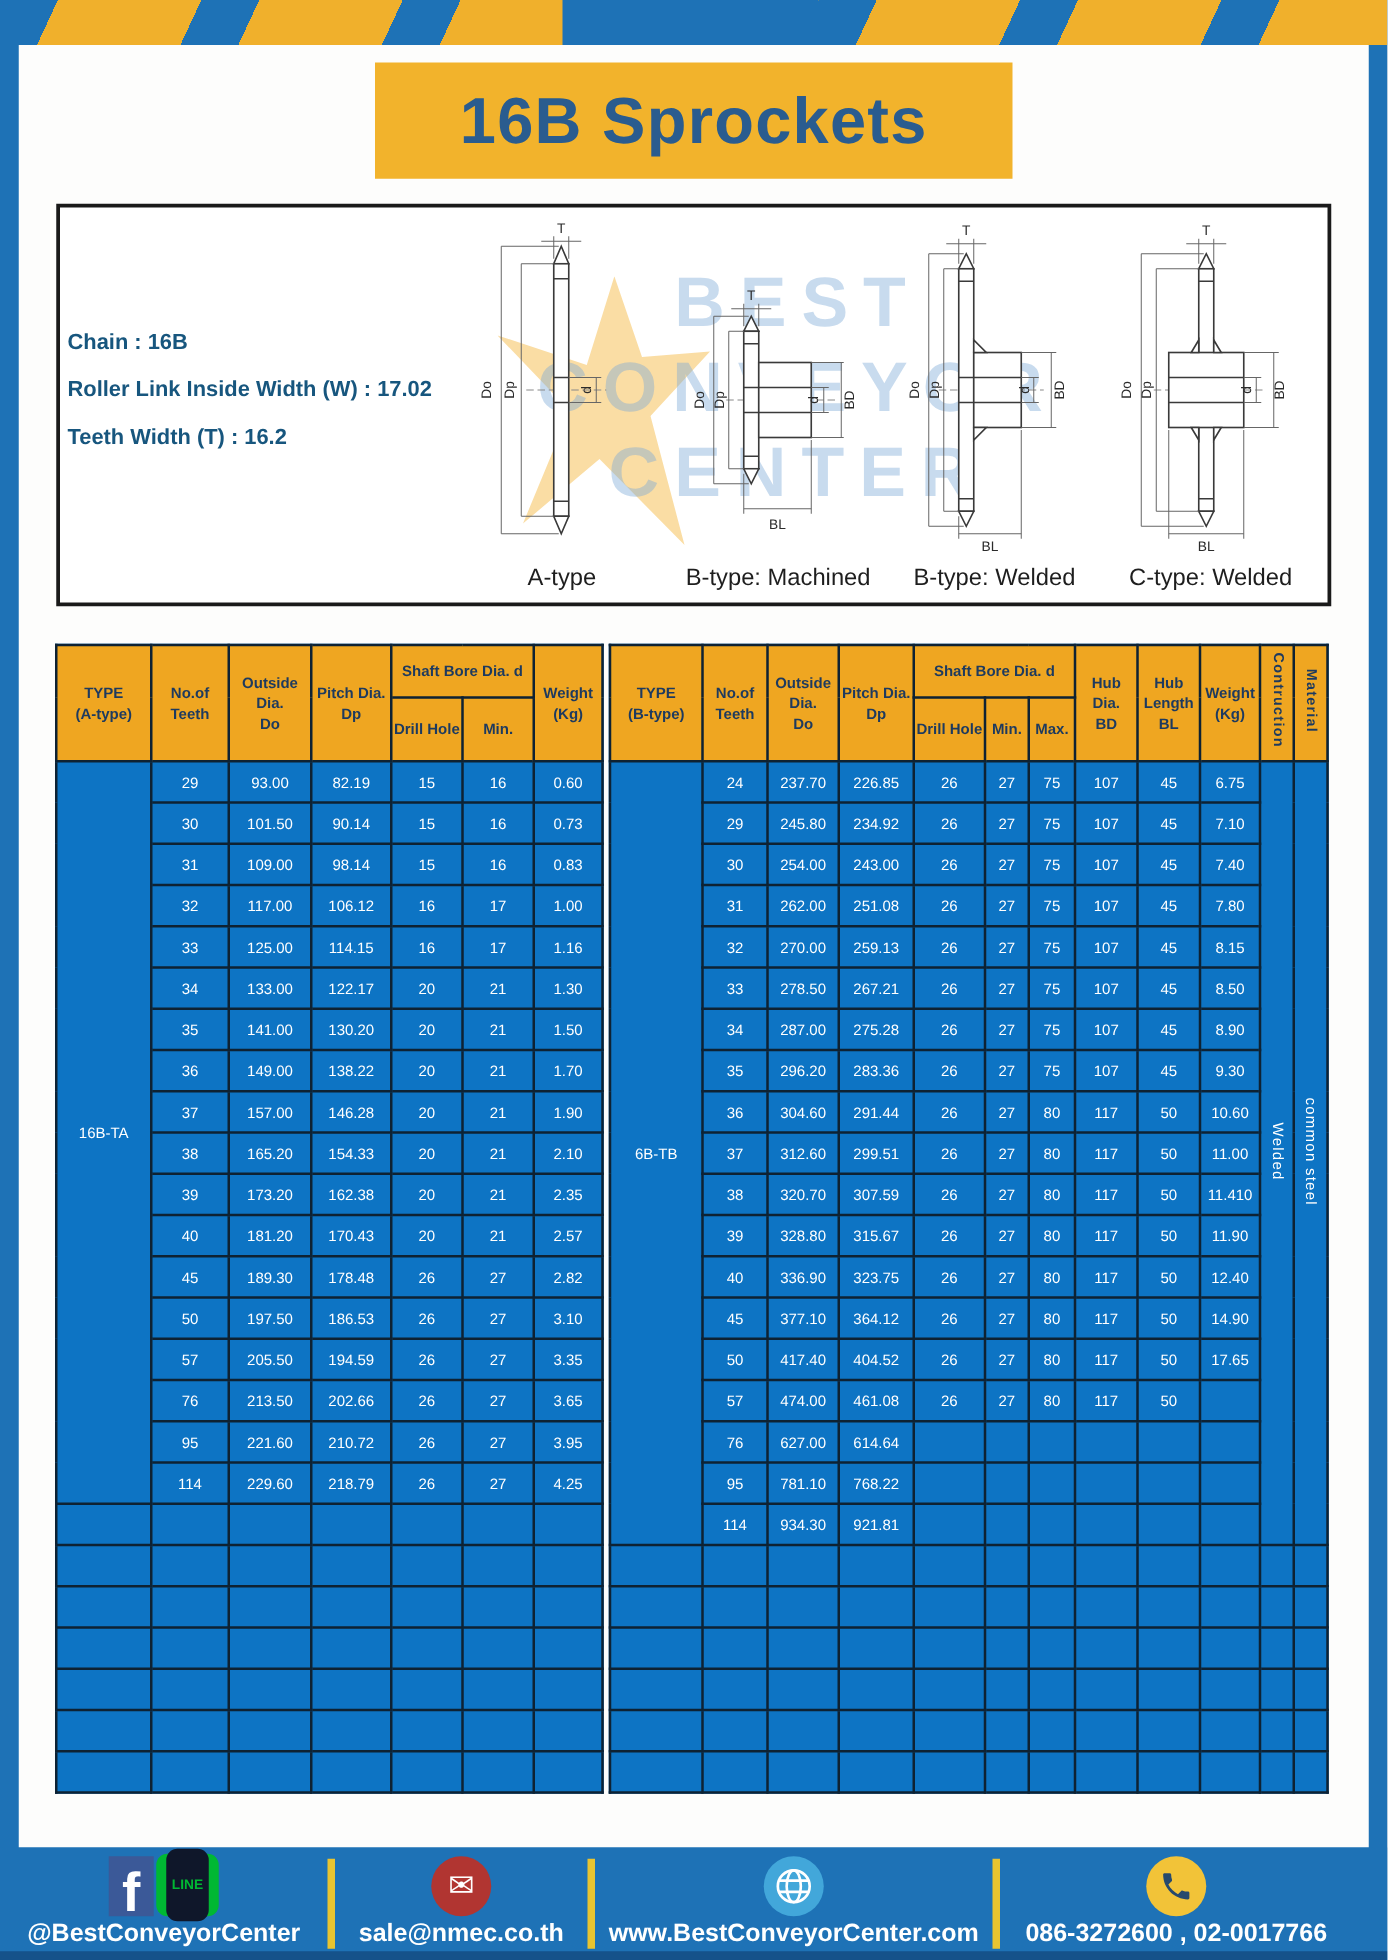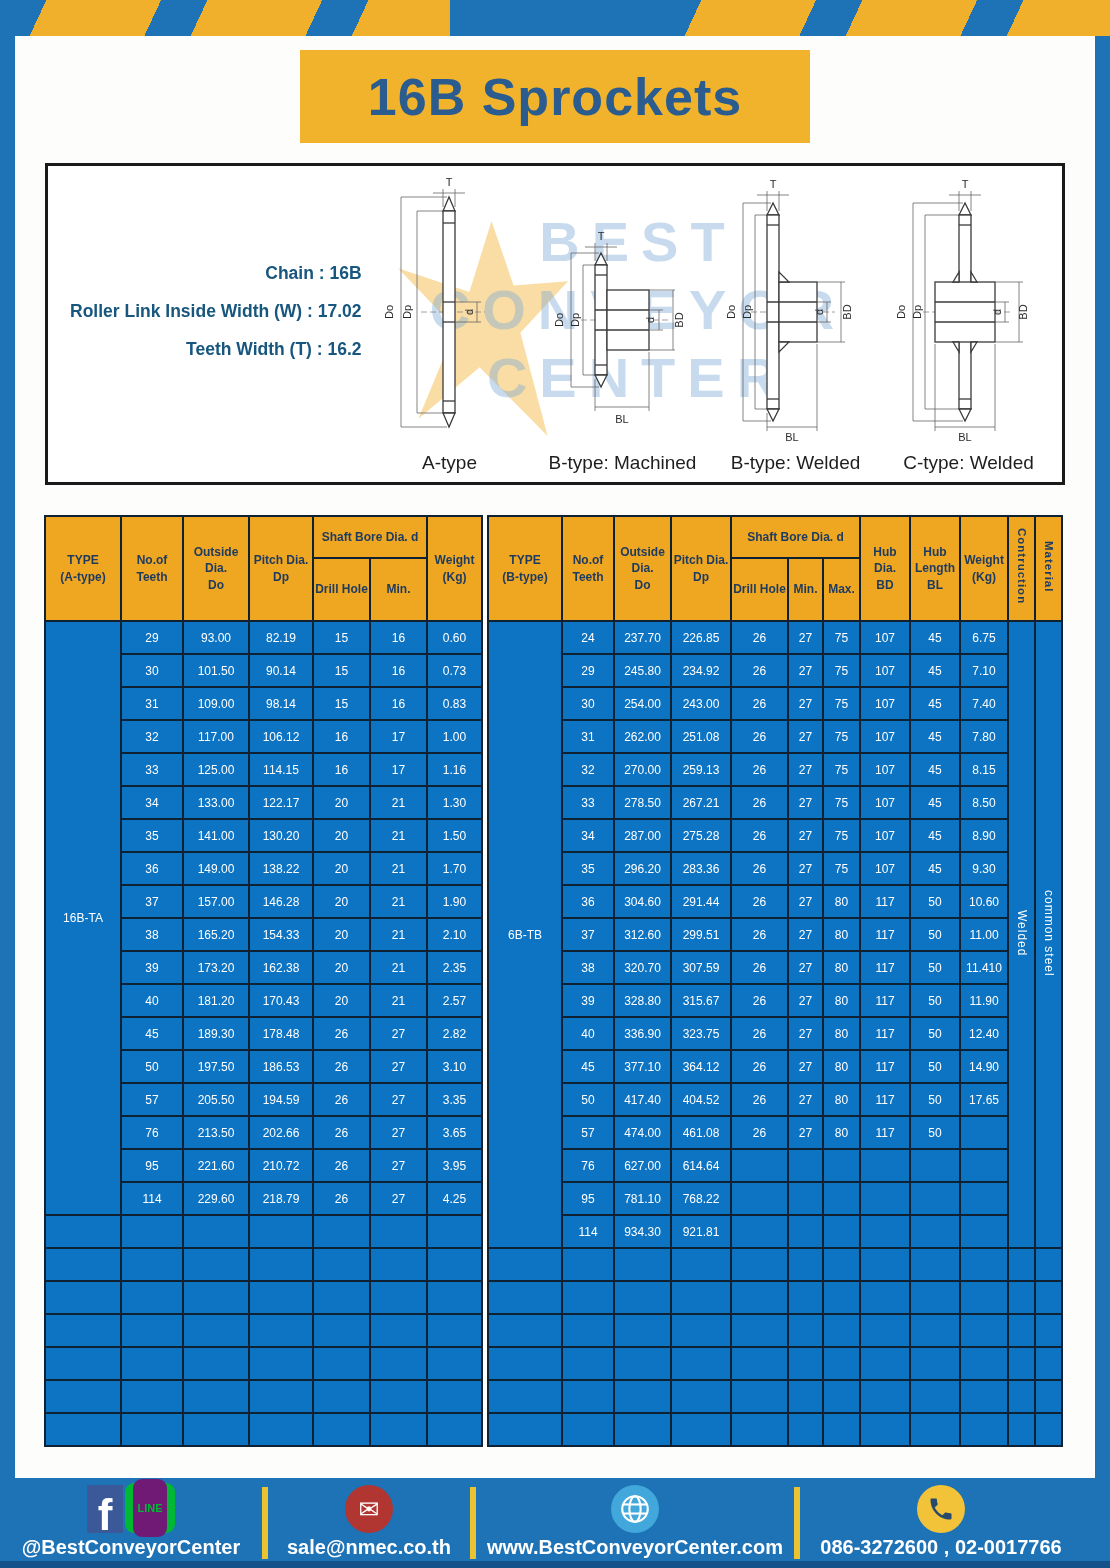--- a/index.html
+++ b/index.html
@@ -8,54 +8,54 @@
   .content{position:absolute;left:15px;top:36px;width:1080px;height:1442px;background:#fdfdfc;}
   .stripes{position:absolute;top:0;height:36px;background-image:repeating-linear-gradient(115deg,rgba(0,0,0,0) 0 42px,#f0b02c 42px 146px);}
   .stripes-left{left:0;width:450px;}
   .stripes-right{left:655px;width:455px;}
   .title-box{position:absolute;left:300px;top:50px;width:510px;height:93px;background:#f2b32c;display:flex;align-items:center;justify-content:center;}
   .title-box span{font-size:52px;font-weight:bold;color:#2a5c8f;letter-spacing:1px;}
   
   .panel{position:absolute;left:45px;top:163px;width:1020px;height:322px;background:#fff;border:3px solid #1a1a1a;}
   .watermark{position:absolute;left:300px;top:42px;width:580px;text-align:center;color:rgba(125,170,215,0.42);font-size:56px;font-weight:bold;letter-spacing:12px;line-height:68px;z-index:1;user-select:none;}
   .wm-logo{position:absolute;left:350px;top:55px;width:170px;height:215px;background:rgba(245,193,90,0.55);clip-path:polygon(55% 0,68% 30%,100% 28%,72% 52%,88% 100%,48% 68%,12% 92%,34% 50%,0 22%,42% 33%);z-index:1;}
-  .specs{position:absolute;left:22px;top:88px;z-index:3;text-align:right;}
+  .specs{position:absolute;left:6px;top:88px;z-index:3;}
   .spec-line{font-size:17.5px;font-weight:bold;color:#17567e;line-height:38px;white-space:nowrap;}
   .diagrams{position:absolute;left:315px;top:10px;display:flex;z-index:2;}
   .diag{width:172px;height:272px;}
   .diag .ol{stroke:#3a3a3a;stroke-width:1.3;fill:#fff;}
   .diag .dim{stroke:#666;stroke-width:0.8;fill:none;}
   .diag .cl{stroke:#888;stroke-width:0.8;stroke-dasharray:6 3;}
   .diag text{font-size:11px;fill:#2b2b2b;}
   .captions{position:absolute;left:315px;top:286px;display:flex;width:692px;z-index:2;}
   .caption{width:173px;text-align:center;font-size:19px;color:#1e1e1e;}
   
   .tbl{position:absolute;top:515px;}
   .tblA{left:44px;width:437px;}
   .tblB{left:487px;width:578px;}
   table{border-collapse:collapse;table-layout:fixed;background:#0d74c4;}
   th,td{border:2px solid #0e2233;text-align:center;vertical-align:middle;padding:0;}
   th{background:#efa621;color:#1d3a5f;font-weight:bold;font-size:12px;white-space:pre-line;line-height:1.35;}
   thead tr:nth-child(1) th{height:42px;}
-  thead tr:nth-child(2) th{height:63px;}
+  thead tr:nth-child(2) th{height:51px;}
   td{color:#fff;font-size:12px;height:33px;line-height:1;}
   .vtext{writing-mode:vertical-rl;text-orientation:mixed;display:inline-block;line-height:1.1;letter-spacing:1px;}
   th .vtext{font-size:11.5px;}
   td .vtext{font-size:12px;}
   
   .footer{position:absolute;left:0;bottom:0;width:1110px;height:90px;background:#1e72b6;display:flex;align-items:center;}
   .bottom-edge{position:absolute;left:0;bottom:0;width:1110px;height:7px;background:#15528a;}
   .fsec{display:flex;flex-direction:column;align-items:center;justify-content:flex-start;padding-top:5px;height:90px;}
   .s1{width:262px;}.s2{width:202px;}.s3{width:318px;}.s4{width:282px;}
   .fdiv{width:6px;height:72px;background:#e9c430;align-self:center;}
   .ficons{display:flex;align-items:flex-end;height:50px;gap:2px;}
   .ftext{font-size:20px;font-weight:bold;color:#fff;margin-top:3px;white-space:nowrap;}
   .fb{width:36px;height:48px;background:#3b5998;color:#fff;font-size:44px;font-weight:bold;display:flex;align-items:flex-end;justify-content:center;line-height:0.85;overflow:hidden;}
   .line-ic{width:50px;height:50px;background:#00b833;border-radius:9px;display:flex;align-items:center;justify-content:center;}
-  .line-bub{background:#701a75;border-radius:9px;color:#00b833;font-size:11px;font-weight:bold;padding:23px 4px;}
+  .line-bub{background:#0f172a;border-radius:9px;color:#00b833;font-size:11px;font-weight:bold;padding:23px 4px;}
   .circle-ic{width:48px;height:48px;border-radius:50%;display:flex;align-items:center;justify-content:center;}
   .mail-ic{background:#b13531;color:#fff;font-size:25px;}
   .globe-ic{background:#42a7da;}
   .phone-ic{background:#f2c338;}
 </style>
 </head>
 <body>
 
 <div class="page">
   <div class="content"></div>

